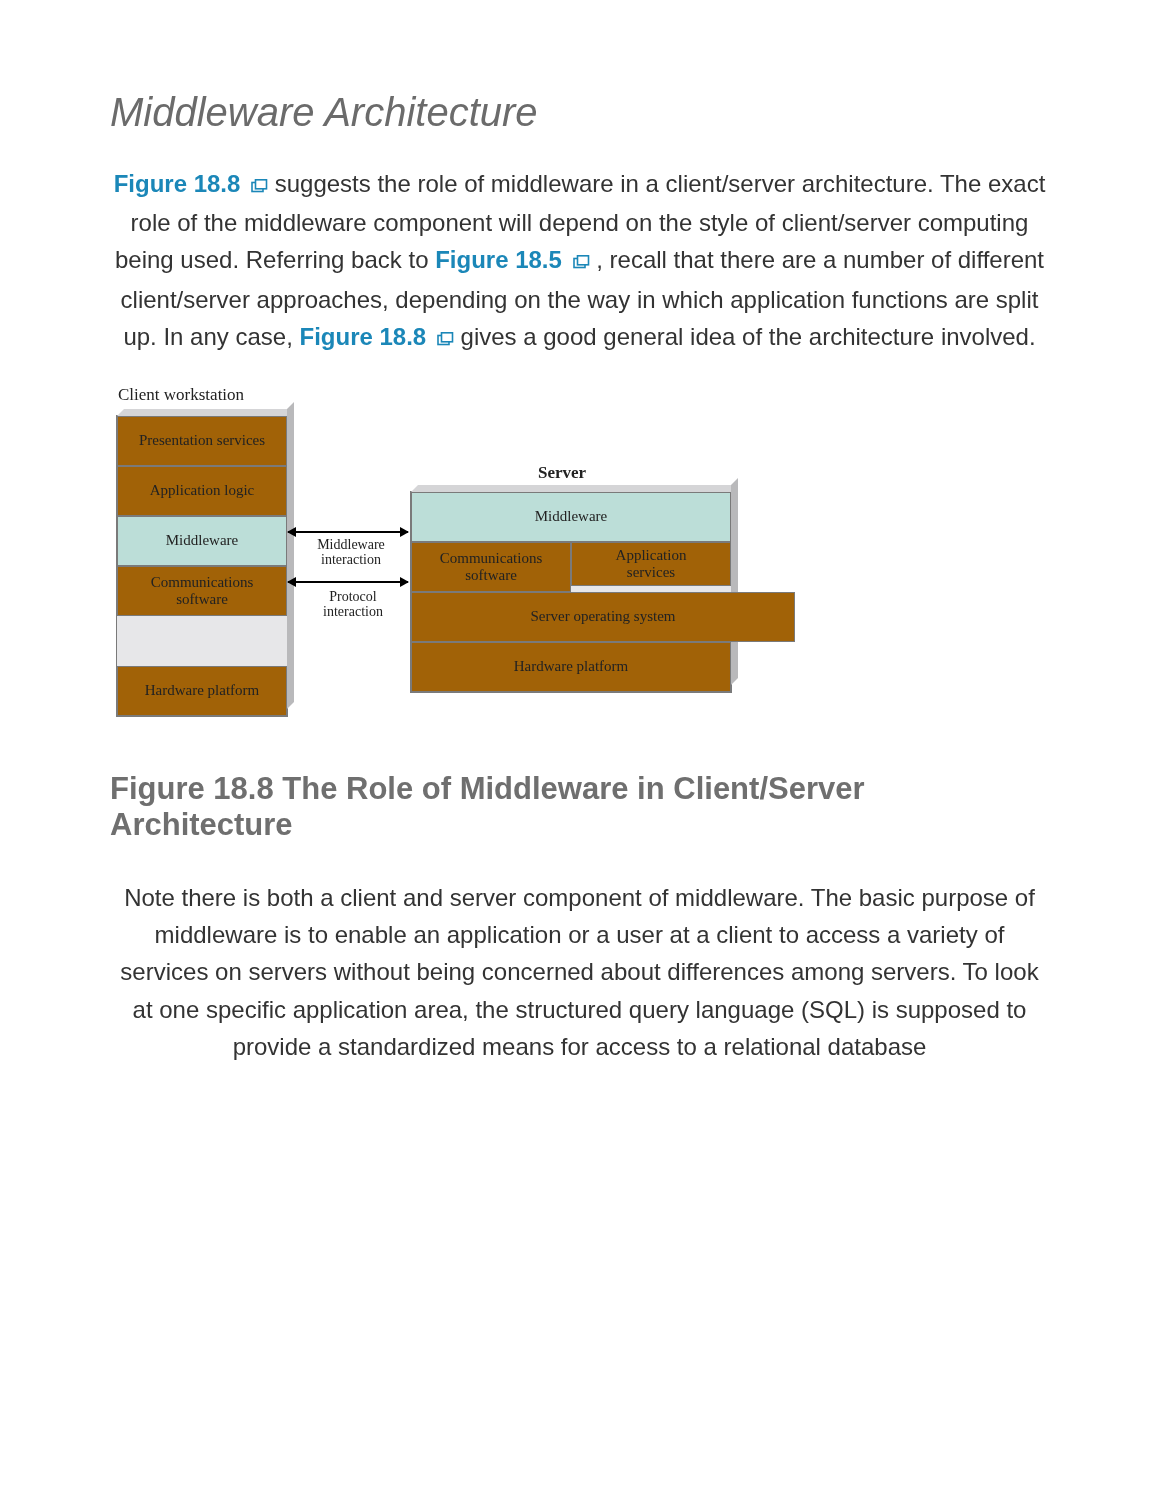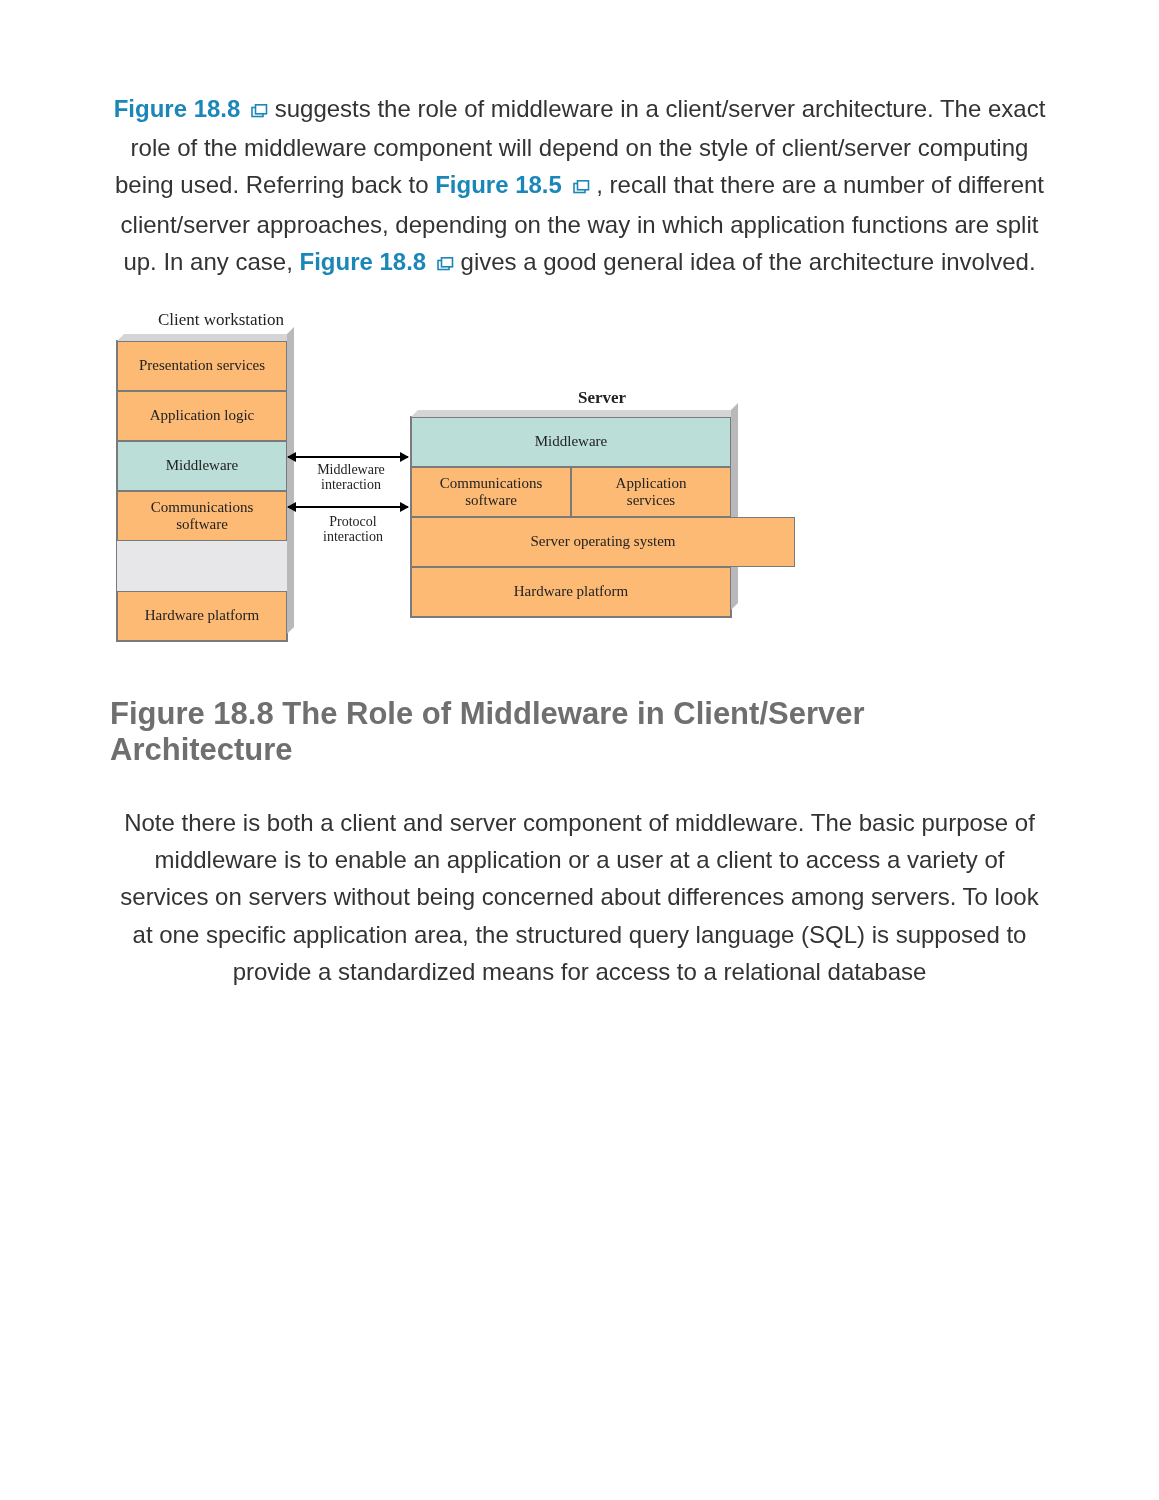--- a/index.html
+++ b/index.html
@@ -52,21 +52,20 @@
     position: relative;
     width: 660px;
     height: 360px;
     margin-top: 6px;
   }
   .stack-label {
     font-family: "Times New Roman", serif;
     font-size: 17px;
     color: #222;
     position: absolute;
-    margin-left: 40px;
   }
   .stack {
     position: absolute;
     border: 1px solid #7a7a7a;
     background: #e7e7e9;
   }
   .stack .depth-right {
     position: absolute;
     right: -7px;
     top: -7px;
@@ -94,21 +93,21 @@
     align-items: center;
     justify-content: center;
     font-family: "Times New Roman", serif;
     font-size: 15px;
     color: #222;
     text-align: center;
     line-height: 1.15;
     padding: 2px 4px;
   }
   .cell.teal { background: #bcded8; }
-  .cell.grey { background: #fdba74; }
+  .cell.grey { background: #a16207; }
 
   .interaction-label {
     position: absolute;
     font-family: "Times New Roman", serif;
     font-size: 14px;
     color: #222;
     text-align: center;
     line-height: 1.1;
   }
 
@@ -127,20 +126,21 @@
     border-bottom: 5px solid transparent;
   }
   .bi-arrow::before { left: -1px;  border-right: 9px solid #000; }
   .bi-arrow::after  { right: -1px; border-left:  9px solid #000; }
 </style>
 </head>
 <body>
 
 <div class="page">
 
+  <h1 class="title">Middleware Architecture</h1>
 
   <p class="body">
     <a class="ref" href="#">
       <span>Figure 18.8</span>
       <span class="popup-icon">
         <svg width="18" height="15" viewBox="0 0 18 15">
           <rect x="2" y="3.5" width="11" height="9" fill="none" stroke="#1b87b8" stroke-width="1.6"></rect>
           <rect x="5.5" y="0.8" width="11" height="9" fill="#fff" stroke="#1b87b8" stroke-width="1.6"></rect>
         </svg>
       </span>
@@ -178,21 +178,21 @@
 software</div>
       <div class="cell grey" style="left:0; top:250px;width:170px; height:50px;">Hardware platform</div>
     </div>
 
     <div class="stack" style="left:300px; top:106px; width:320px; height:200px;">
       <div class="depth-top"></div>
       <div class="depth-right"></div>
       <div class="cell teal" style="left:0;   top:0;    width:320px; height:50px;">Middleware</div>
       <div class="cell grey" style="left:0;   top:50px; width:160px; height:50px; white-space:pre-line;">Communications
 software</div>
-      <div class="cell grey" style="left:160px;top:50px; width:160px; height:50px; white-space:pre-line;">Application
+      <div class="cell grey" style="left:160px;top:50px; width:160px; height:44px; white-space:pre-line;">Application
 services</div>
       <div class="cell grey" style="left:0;   top:100px;width:384px; height:50px;">Server operating system</div>
       <div class="cell grey" style="left:0;   top:150px;width:320px; height:50px;">Hardware platform</div>
     </div>
 
     <div class="bi-arrow" style="left:178px; top:146px; width:120px;"></div>
 
     <div class="bi-arrow" style="left:178px; top:196px; width:120px;"></div>
 
     <div class="interaction-label" style="left:198px; top:152px; width:86px; white-space:pre-line;">Middleware

